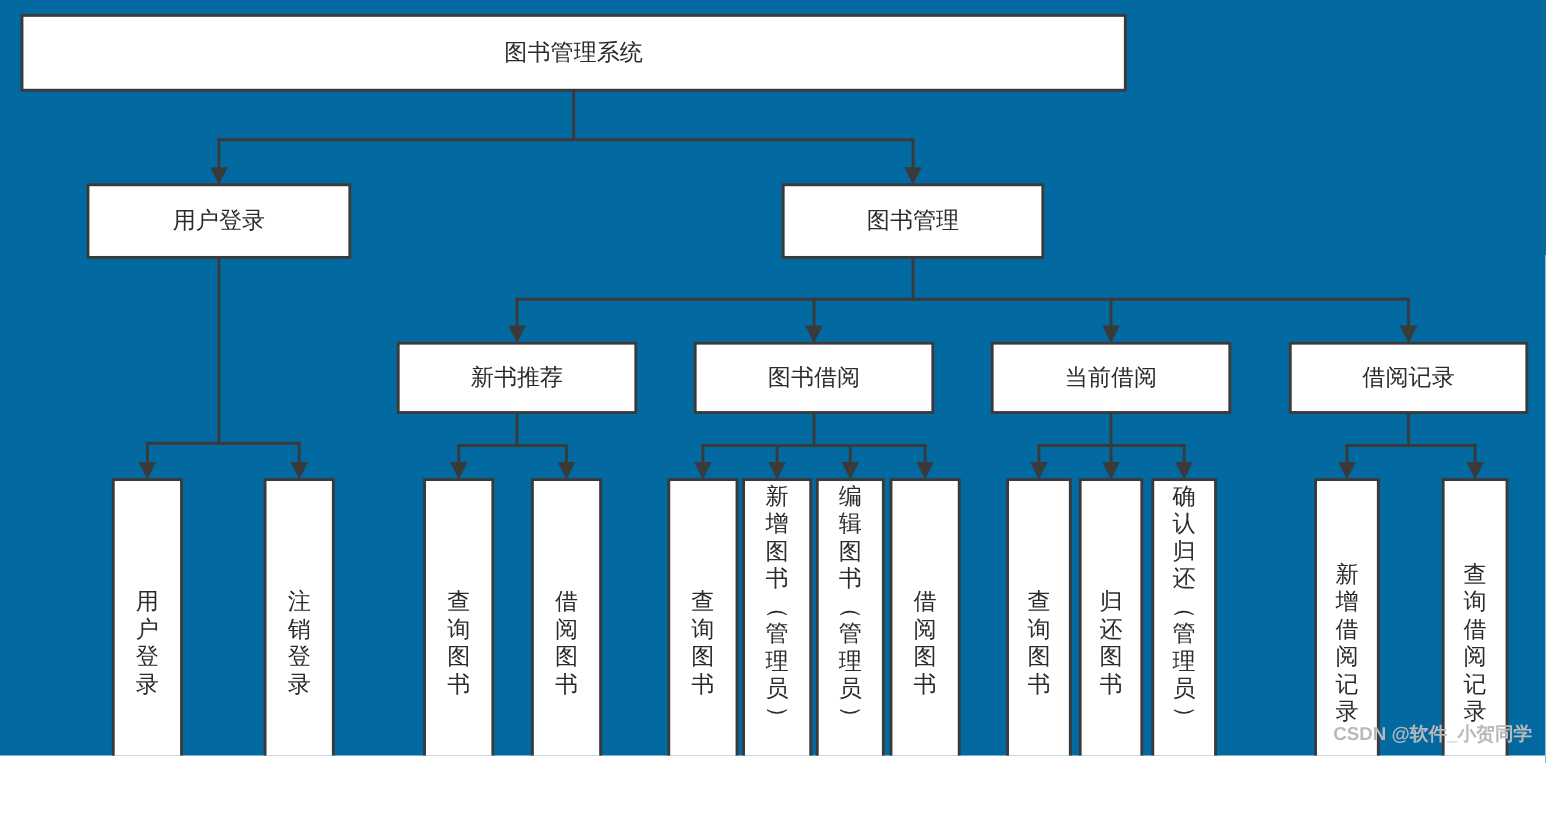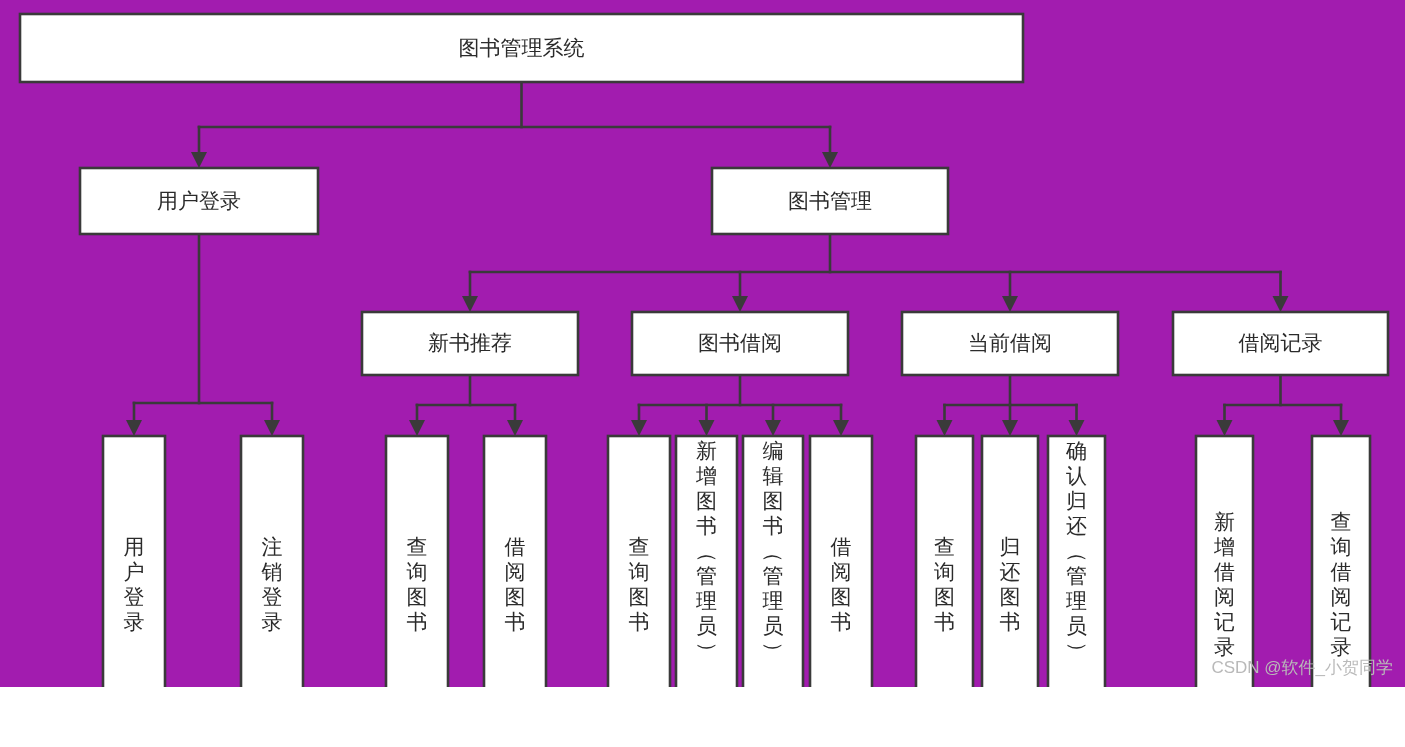--- a/index.html
+++ b/index.html
@@ -7,21 +7,21 @@
     padding: 0;
     background: #ffffff;
   }
   body {
     font-family: "Liberation Sans", "DejaVu Sans", sans-serif;
   }
   #diagram-root {
     position: relative;
     width: 1405px;
     height: 687px;
-    background: #a21caf;
+    background: #0369a1;
     overflow: hidden;
   }
   svg#tree-svg {
     position: absolute;
     left: 0;
     top: 0;
     width: 1405px;
     height: 747px;
     display: block;
   }
@@ -55,20 +55,21 @@
   }
   .watermark {
     position: absolute;
     right: 12px;
     bottom: 8px;
     color: #b9b9b9;
     font-size: 17px;
     font-family: "Liberation Sans", "DejaVu Sans", sans-serif;
     white-space: nowrap;
     user-select: none;
+    font-weight: bold;
   }
 </style>
 </head>
 <body>
 
 <div id="diagram-root">
   <svg id="tree-svg" viewBox="0 0 1405 747">
     <defs>
       <marker id="arrow" viewBox="0 0 10 10" refX="9" refY="5" markerWidth="7" markerHeight="7" orient="auto-start-reverse">
         <path d="M 0 0 L 10 5 L 0 10 z" class="arrow-head"></path>

